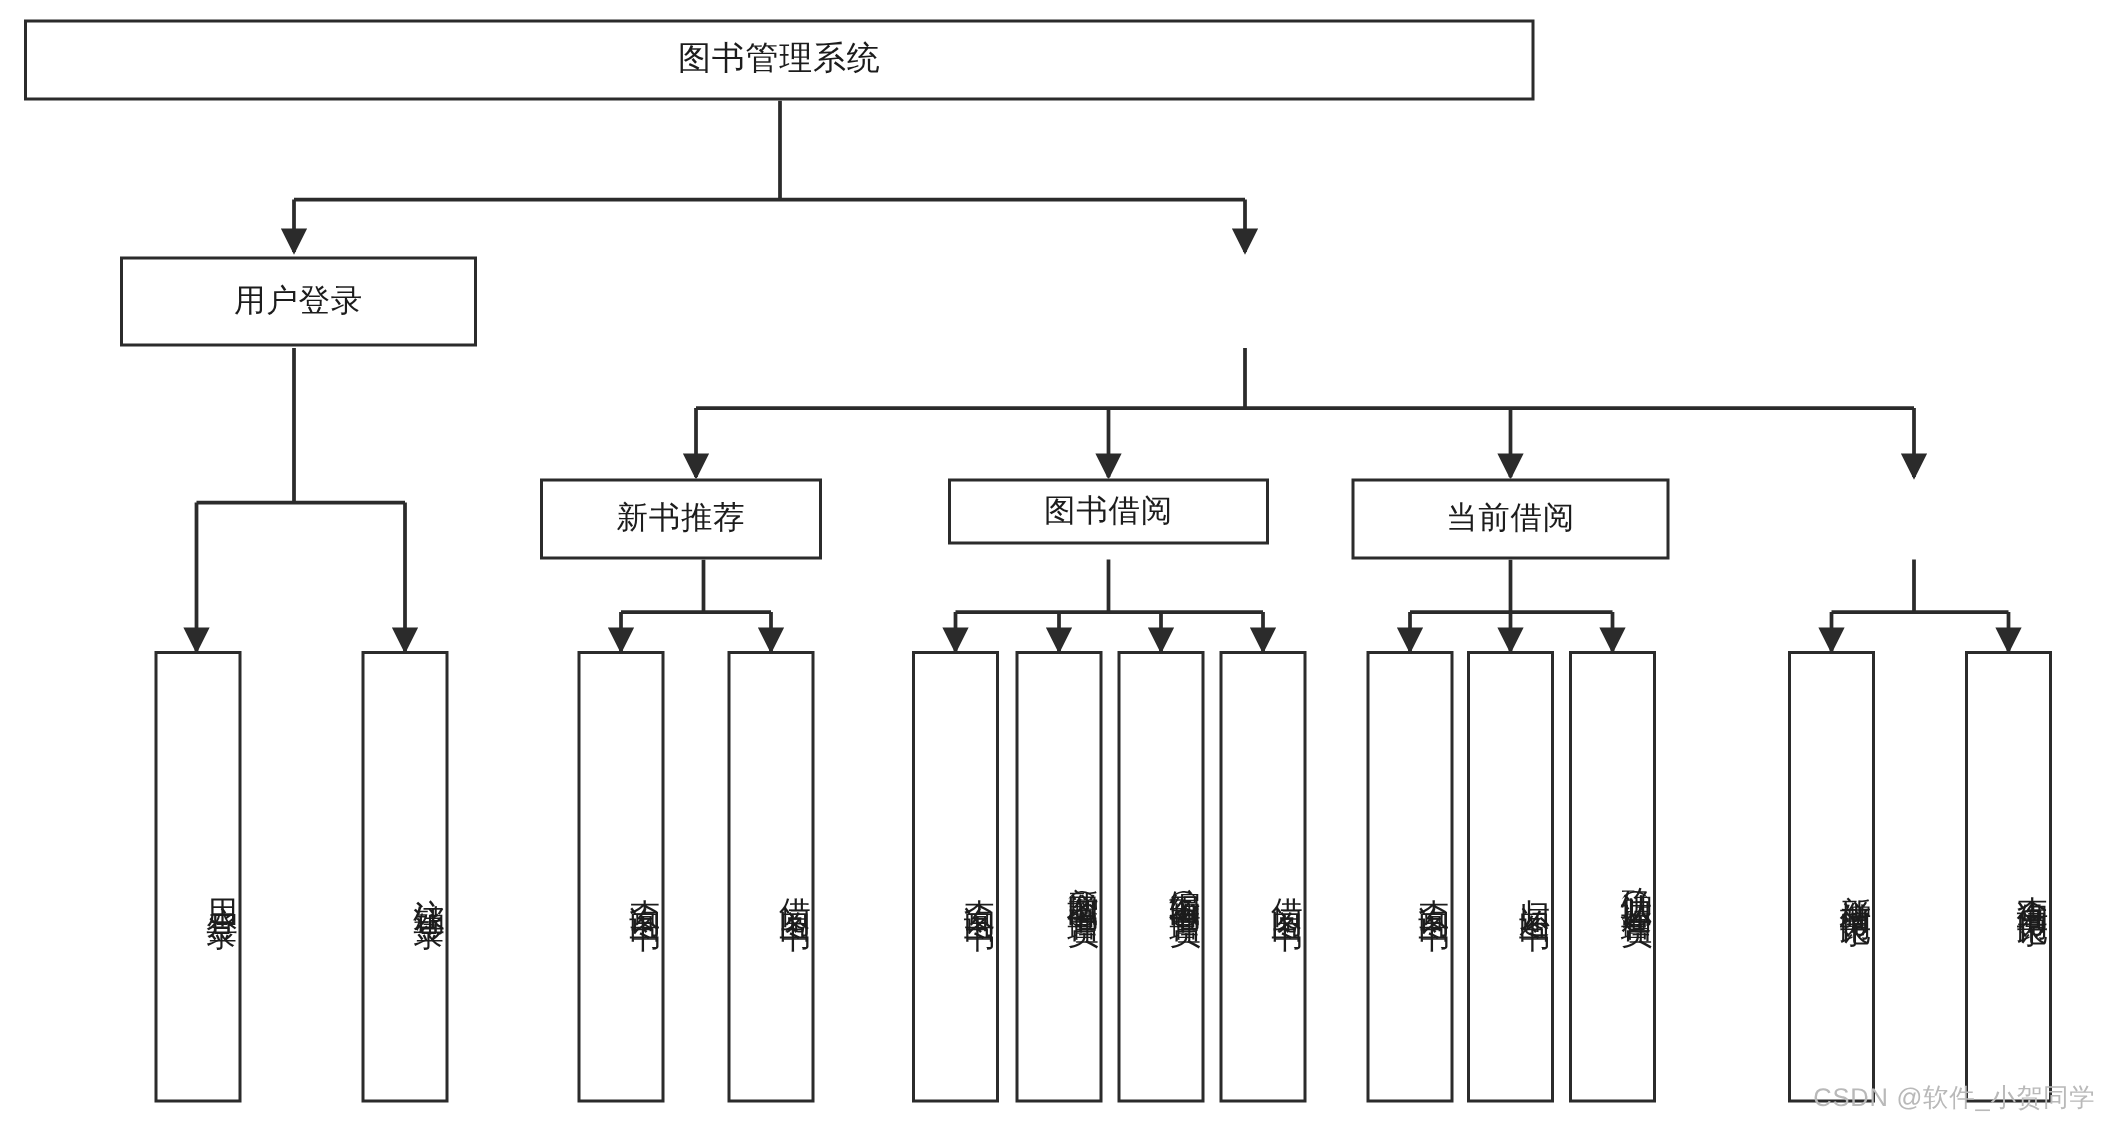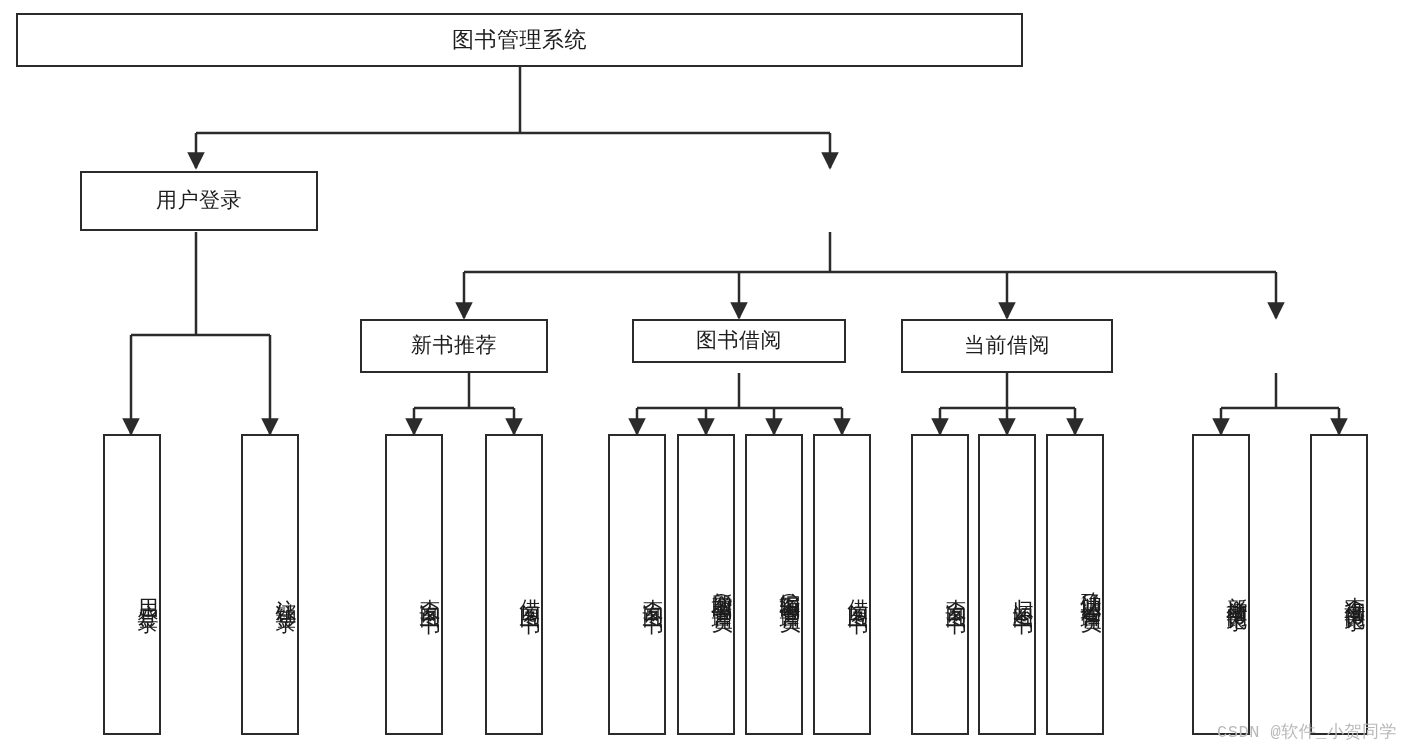--- a/index.html
+++ b/index.html
@@ -60,21 +60,21 @@
     letter-spacing: 3px;
   }
   .watermark {
     position: absolute;
     right: 8px;
     bottom: 4px;
     font-size: 17px;
     color: #b9b9b9;
     letter-spacing: 0.5px;
     white-space: nowrap;
-    font-family: Liberation Mono, monospace;
+    font-family: Liberation Sans, sans-serif;
   }
 </style>
 </head>
 <body>
 
 <div id="diagram-root">
 
   <svg id="edge-layer" viewBox="0 0 1405 747" width="1405" height="747" xmlns="http://www.w3.org/2000/svg">
     <defs>
       <marker id="arrow" viewBox="0 0 10 10" refX="9" refY="5" markerWidth="7" markerHeight="7" orient="auto-start-reverse">

